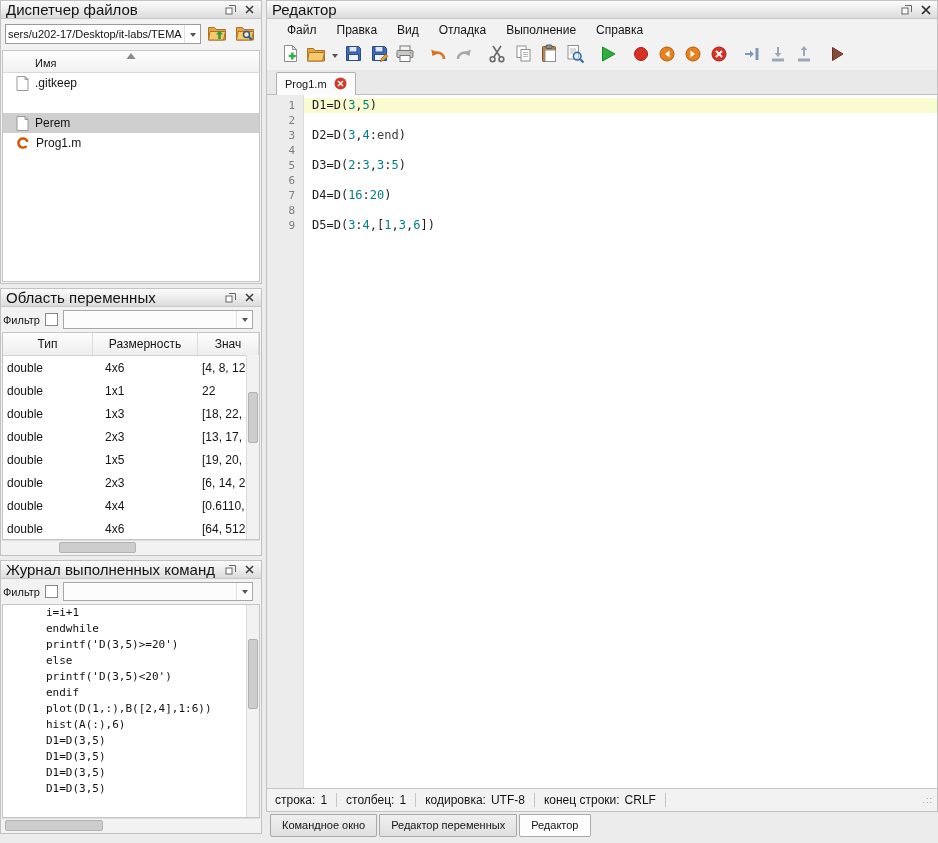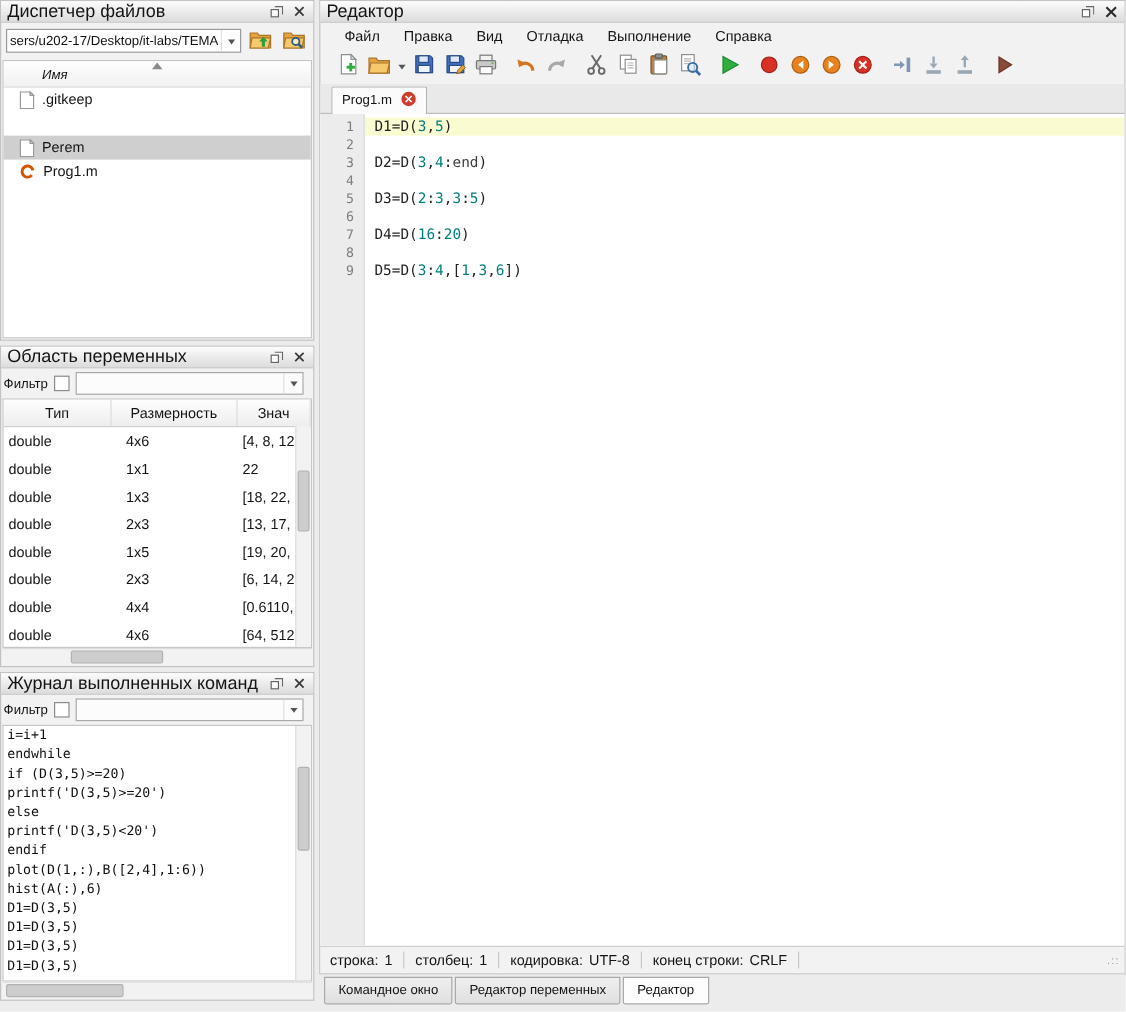--- a/index.html
+++ b/index.html
@@ -18,41 +18,41 @@
   .combo .arrowzone{width:15px;align-self:stretch;display:flex;align-items:center;justify-content:center;border-left:1px solid #e0e0e0;}
   .carrow{width:0;height:0;border:3.5px solid transparent;border-top:4.5px solid #555;margin-top:4px;}
   .checkbox{width:13px;height:13px;background:#fff;border:1px solid #8a8a8a;box-sizing:border-box;flex:0 0 13px;}
   .filter-row{display:flex;align-items:center;gap:5px;padding:3px 8px 3px 2px;font-size:11px;flex:0 0 auto;}
   .combo.small{height:19px;background:#fcfcfc;border-color:#a8a8a8;}
   
   .fb-toolbar{display:flex;align-items:center;gap:3px;padding:3px 4px;flex:0 0 auto;}
   .icon-btn{width:25px;height:24px;border:0;background:transparent;display:flex;align-items:center;justify-content:center;padding:0;}
   .fb-list{flex:1;margin:1px 1px 1px;background:#fff;border:1px solid #c6c6c6;overflow:hidden;position:relative;}
   .fb-header{height:22px;border-bottom:1px solid #d8d8d8;background:linear-gradient(#fefefe,#f1f1f1);
-             position:relative;font-size:11px;display:flex;align-items:flex-end;padding:0 0 3px 32px;box-sizing:border-box;font-style:italic;}
+             position:relative;font-size:11px;display:flex;align-items:flex-end;padding:0 0 3px 32px;box-sizing:border-box;}
   .fb-header .sort{position:absolute;top:1px;left:50%;transform:translateX(-50%);line-height:6px;}
   .file-row{height:20px;display:flex;align-items:center;gap:6px;padding-left:13px;font-size:12px;}
   .file-row.selected{background:#cfcfcf;margin-top:20px;}
   .file-icon{display:flex;align-items:center;}
   
   .ws-wrap{flex:1;margin:0 1px;background:#fff;border:1px solid #c6c6c6;position:relative;overflow:hidden;}
   .ws-header{display:grid;grid-template-columns:90px 105px 1fr;height:22px;background:linear-gradient(#fdfdfd,#eeeeee);
              border-bottom:1px solid #d0d0d0;font-size:12px;font-weight:normal;}
   .ws-header span{display:flex;align-items:center;justify-content:center;border-right:1px solid #dcdcdc;overflow:hidden;white-space:nowrap;}
   .ws-row{display:grid;grid-template-columns:90px 105px 1fr;height:23px;font-size:12px;align-items:center;}
   .ws-cell{padding-left:4px;white-space:nowrap;overflow:hidden;}
   .ws-cell.ws-dim{padding-left:12px;}
   
   .vscroll{position:absolute;right:0;width:13px;background:#f2f2f2;border-left:1px solid #dcdcdc;box-sizing:border-box;}
   .vthumb{position:absolute;left:1px;right:1px;background:#cdcdcd;border:1px solid #b2b2b2;border-radius:2px;box-sizing:border-box;}
   .hscroll{height:13px;flex:0 0 13px;background:#f2f2f2;border-top:1px solid #dcdcdc;position:relative;margin:0 1px 1px;}
   .hthumb{position:absolute;top:1px;bottom:1px;background:#cdcdcd;border:1px solid #b2b2b2;border-radius:2px;box-sizing:border-box;}
   
   .hist-wrap{flex:1;margin:0 1px;background:#fff;border:1px solid #c6c6c6;overflow:hidden;position:relative;}
-  .hist-item{height:16px;line-height:16px;font-family:"DejaVu Sans Mono",monospace;font-size:11px;padding-left:3px;white-space:pre;color:#101010;}
+  .hist-item{height:16px;line-height:16px;font-family:"DejaVu Sans Mono",monospace;font-size:11px;padding-left:3px;white-space:pre;color:#101010;margin-left:40px;}
   
   .menubar{height:21px;flex:0 0 21px;display:flex;align-items:center;padding-left:10px;font-size:12px;}
   .menu-item{padding:2px 10px;}
   .toolbar{height:30px;flex:0 0 30px;display:flex;align-items:center;padding-left:10px;}
   .tool-btn{width:26px;height:26px;display:flex;align-items:center;justify-content:center;background:transparent;border:0;padding:0;}
   .tool-dd{width:11px;height:26px;display:flex;align-items:center;justify-content:center;background:transparent;border:0;padding:0;}
   .tool-sep{width:7px;flex:0 0 7px;}
   .tabbar{height:24px;flex:0 0 24px;background:#e9e9e9;border-bottom:1px solid #bdbdbd;display:flex;align-items:flex-end;padding-left:9px;}
   .tab{height:22px;display:flex;align-items:center;gap:7px;padding:0 8px;background:#fbfbfb;border:1px solid #b2b2b2;border-bottom:0;
        border-radius:2px 2px 0 0;font-size:11px;position:relative;top:1px;}
@@ -261,21 +261,20 @@
         <input style="">
         <span class="arrowzone">
             <span class="carrow"></span>
           </span>
       </div>
     </div>
     <div class="hist-wrap">
       <div id="histRows">
           <div class="hist-item">i=i+1</div>
           <div class="hist-item">endwhile</div>
-          <div class="hist-item">if (D(3,5)&gt;=20)</div>
           <div class="hist-item">printf('D(3,5)&gt;=20')</div>
           <div class="hist-item">else</div>
           <div class="hist-item">printf('D(3,5)&lt;20')</div>
           <div class="hist-item">endif</div>
           <div class="hist-item">plot(D(1,:),B([2,4],1:6))</div>
           <div class="hist-item">hist(A(:),6)</div>
           <div class="hist-item">D1=D(3,5)</div>
           <div class="hist-item">D1=D(3,5)</div>
           <div class="hist-item">D1=D(3,5)</div>
           <div class="hist-item">D1=D(3,5)</div>

